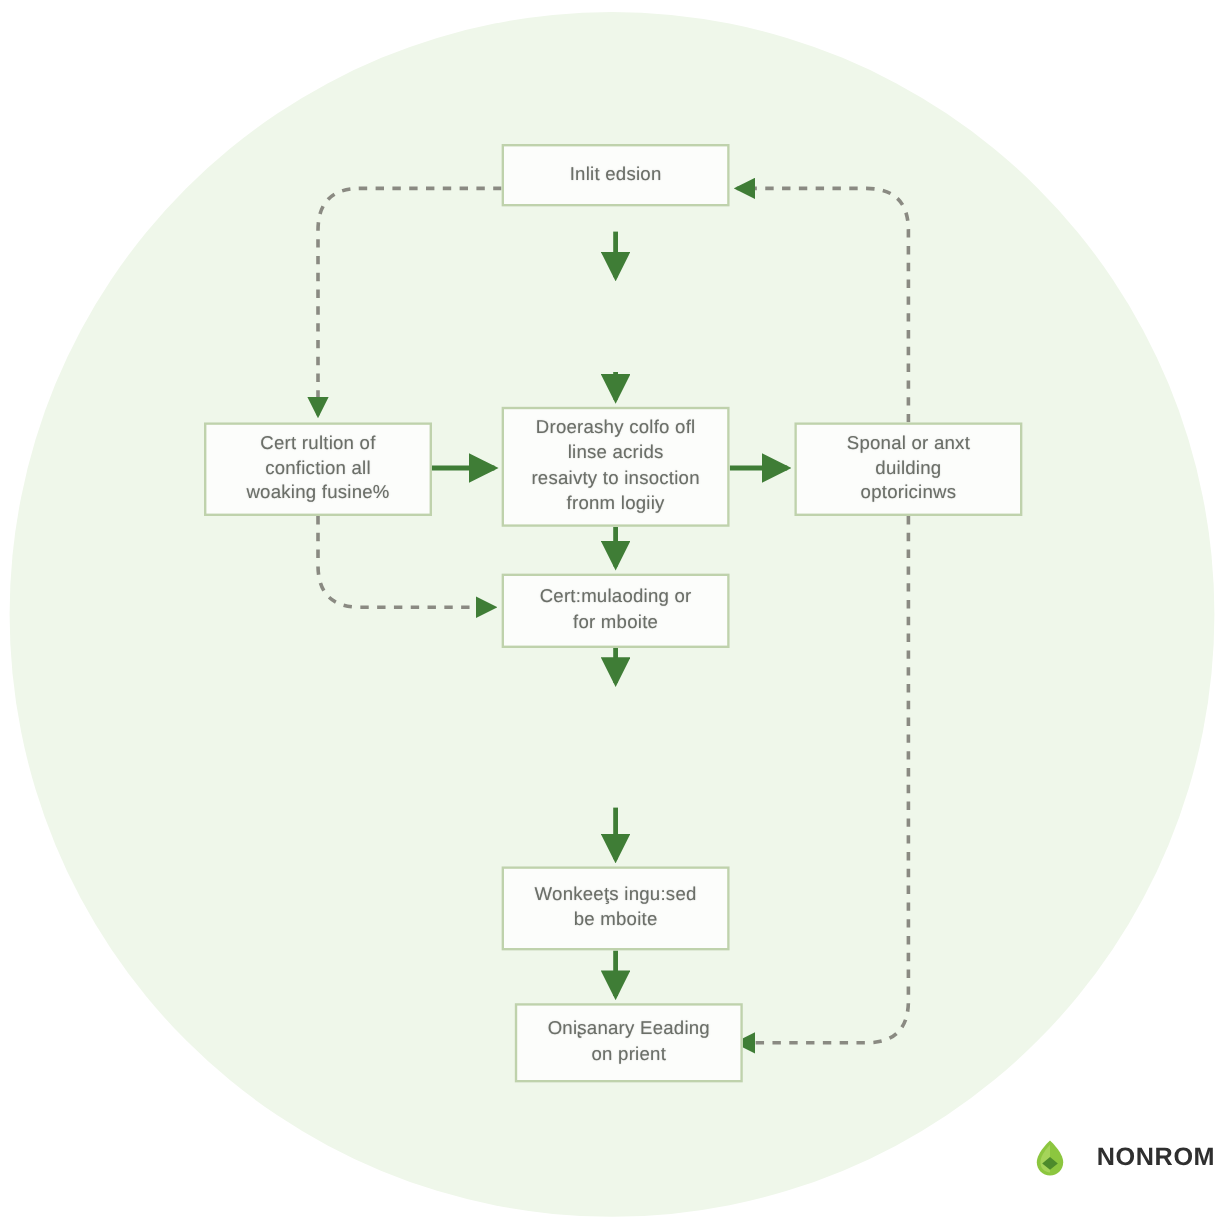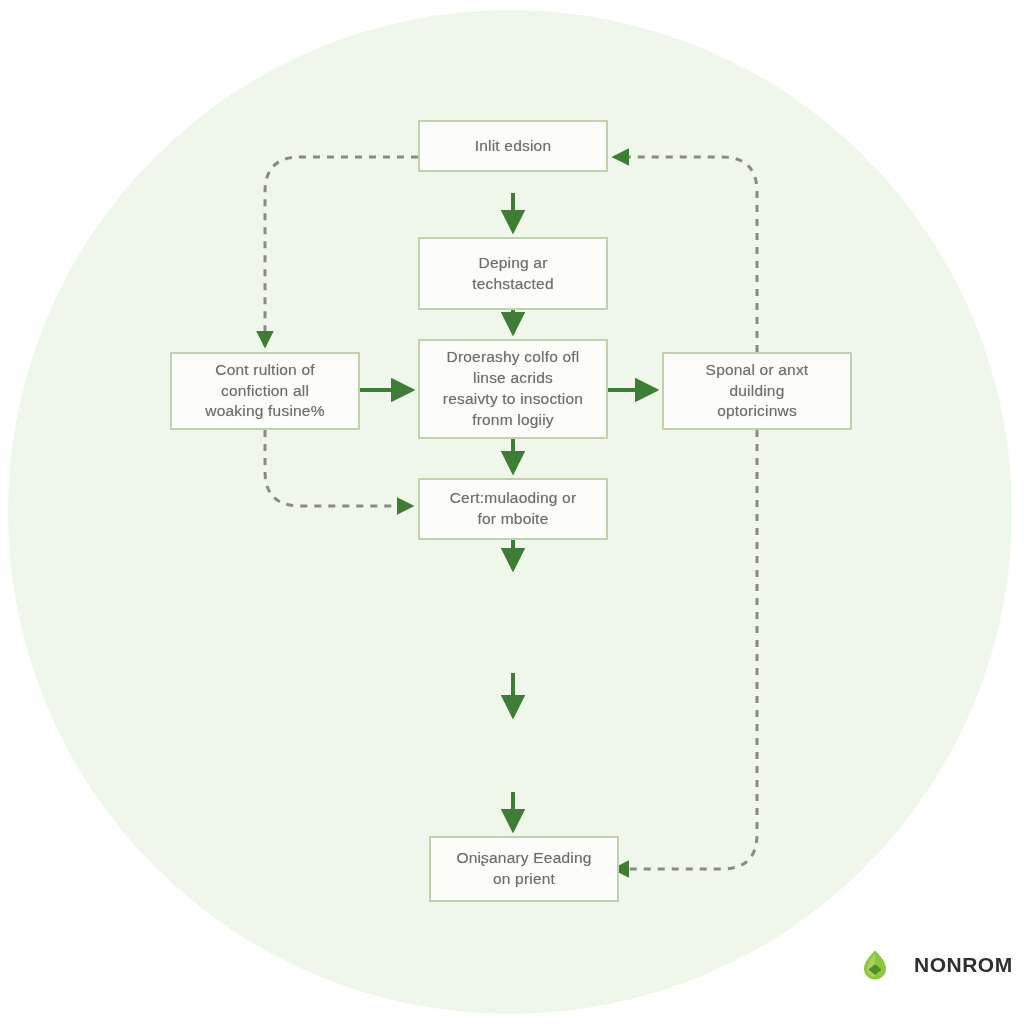--- a/index.html
+++ b/index.html
@@ -105,50 +105,50 @@
       <path d="M 265 430 L 265 471 Q 265 506 300 506 L 412 506"></path>
       <path d="M 757 352 L 757 192 Q 757 157 722 157 L 614 157"></path>
       <path d="M 757 430 L 757 834 Q 757 869 722 869 L 614 869"></path>
     </g>
   </svg>
 
   <div class="node" style="left:418px; top:120px; width:190px; height:52px;">
     <span class="node-label">Inlit edsion</span>
   </div>
 
-  <div class="node" style="left:418px; top:237px; width:190px; height:73px;">
-    <span class="node-label">Deping ar
-techstacted</span>
-  </div>
 
   <div class="node" style="left:418px; top:339px; width:190px; height:100px;">
     <span class="node-label">Droerashy colfo ofl
 linse acrids
 resaivty to insoction
 fronm logiiy</span>
   </div>
 
   <div class="node" style="left:170px; top:352px; width:190px; height:78px;">
-    <span class="node-label">Cont rultion of
+    <span class="node-label">Cert rultion of
 confiction all
 woaking fusine%</span>
   </div>
 
   <div class="node" style="left:662px; top:352px; width:190px; height:78px;justify-content:flex-end;">
     <span class="node-label">Sponal or anxt
 duilding
 optoricinws</span>
   </div>
 
   <div class="node" style="left:418px; top:478px; width:190px; height:62px;">
     <span class="node-label">Cert:mulaoding or
 for mboite</span>
   </div>
 
 
+  <div class="node" style="left:418px; top:722px; width:190px; height:70px;">
+    <span class="node-label">Wonkeeţs ingu:sed
+be mboite</span>
+  </div>
 
   <div class="node" style="left:418px; top:836px; width:190px; height:66px;margin-left:11px;">
     <span class="node-label">Oniʂanary Eeading
 on prient</span>
   </div>
 
   <div id="logo">
     <svg id="logo-mark" viewBox="0 0 26 30" xmlns="http://www.w3.org/2000/svg">
       <path d="M13 0.5 C 13 0.5 2 10.5 2 18.5 C 2 24.8 6.9 29.5 13 29.5 C 19.1 29.5 24 24.8 24 18.5 C 24 10.5 13 0.5 13 0.5 Z" fill="#8cc63f"></path>
       <path d="M13 4 C 13 4 5 12 5 18.8 C 5 23.6 8.6 27 13 27 L 13 4 Z" fill="#a5d45a"></path>

